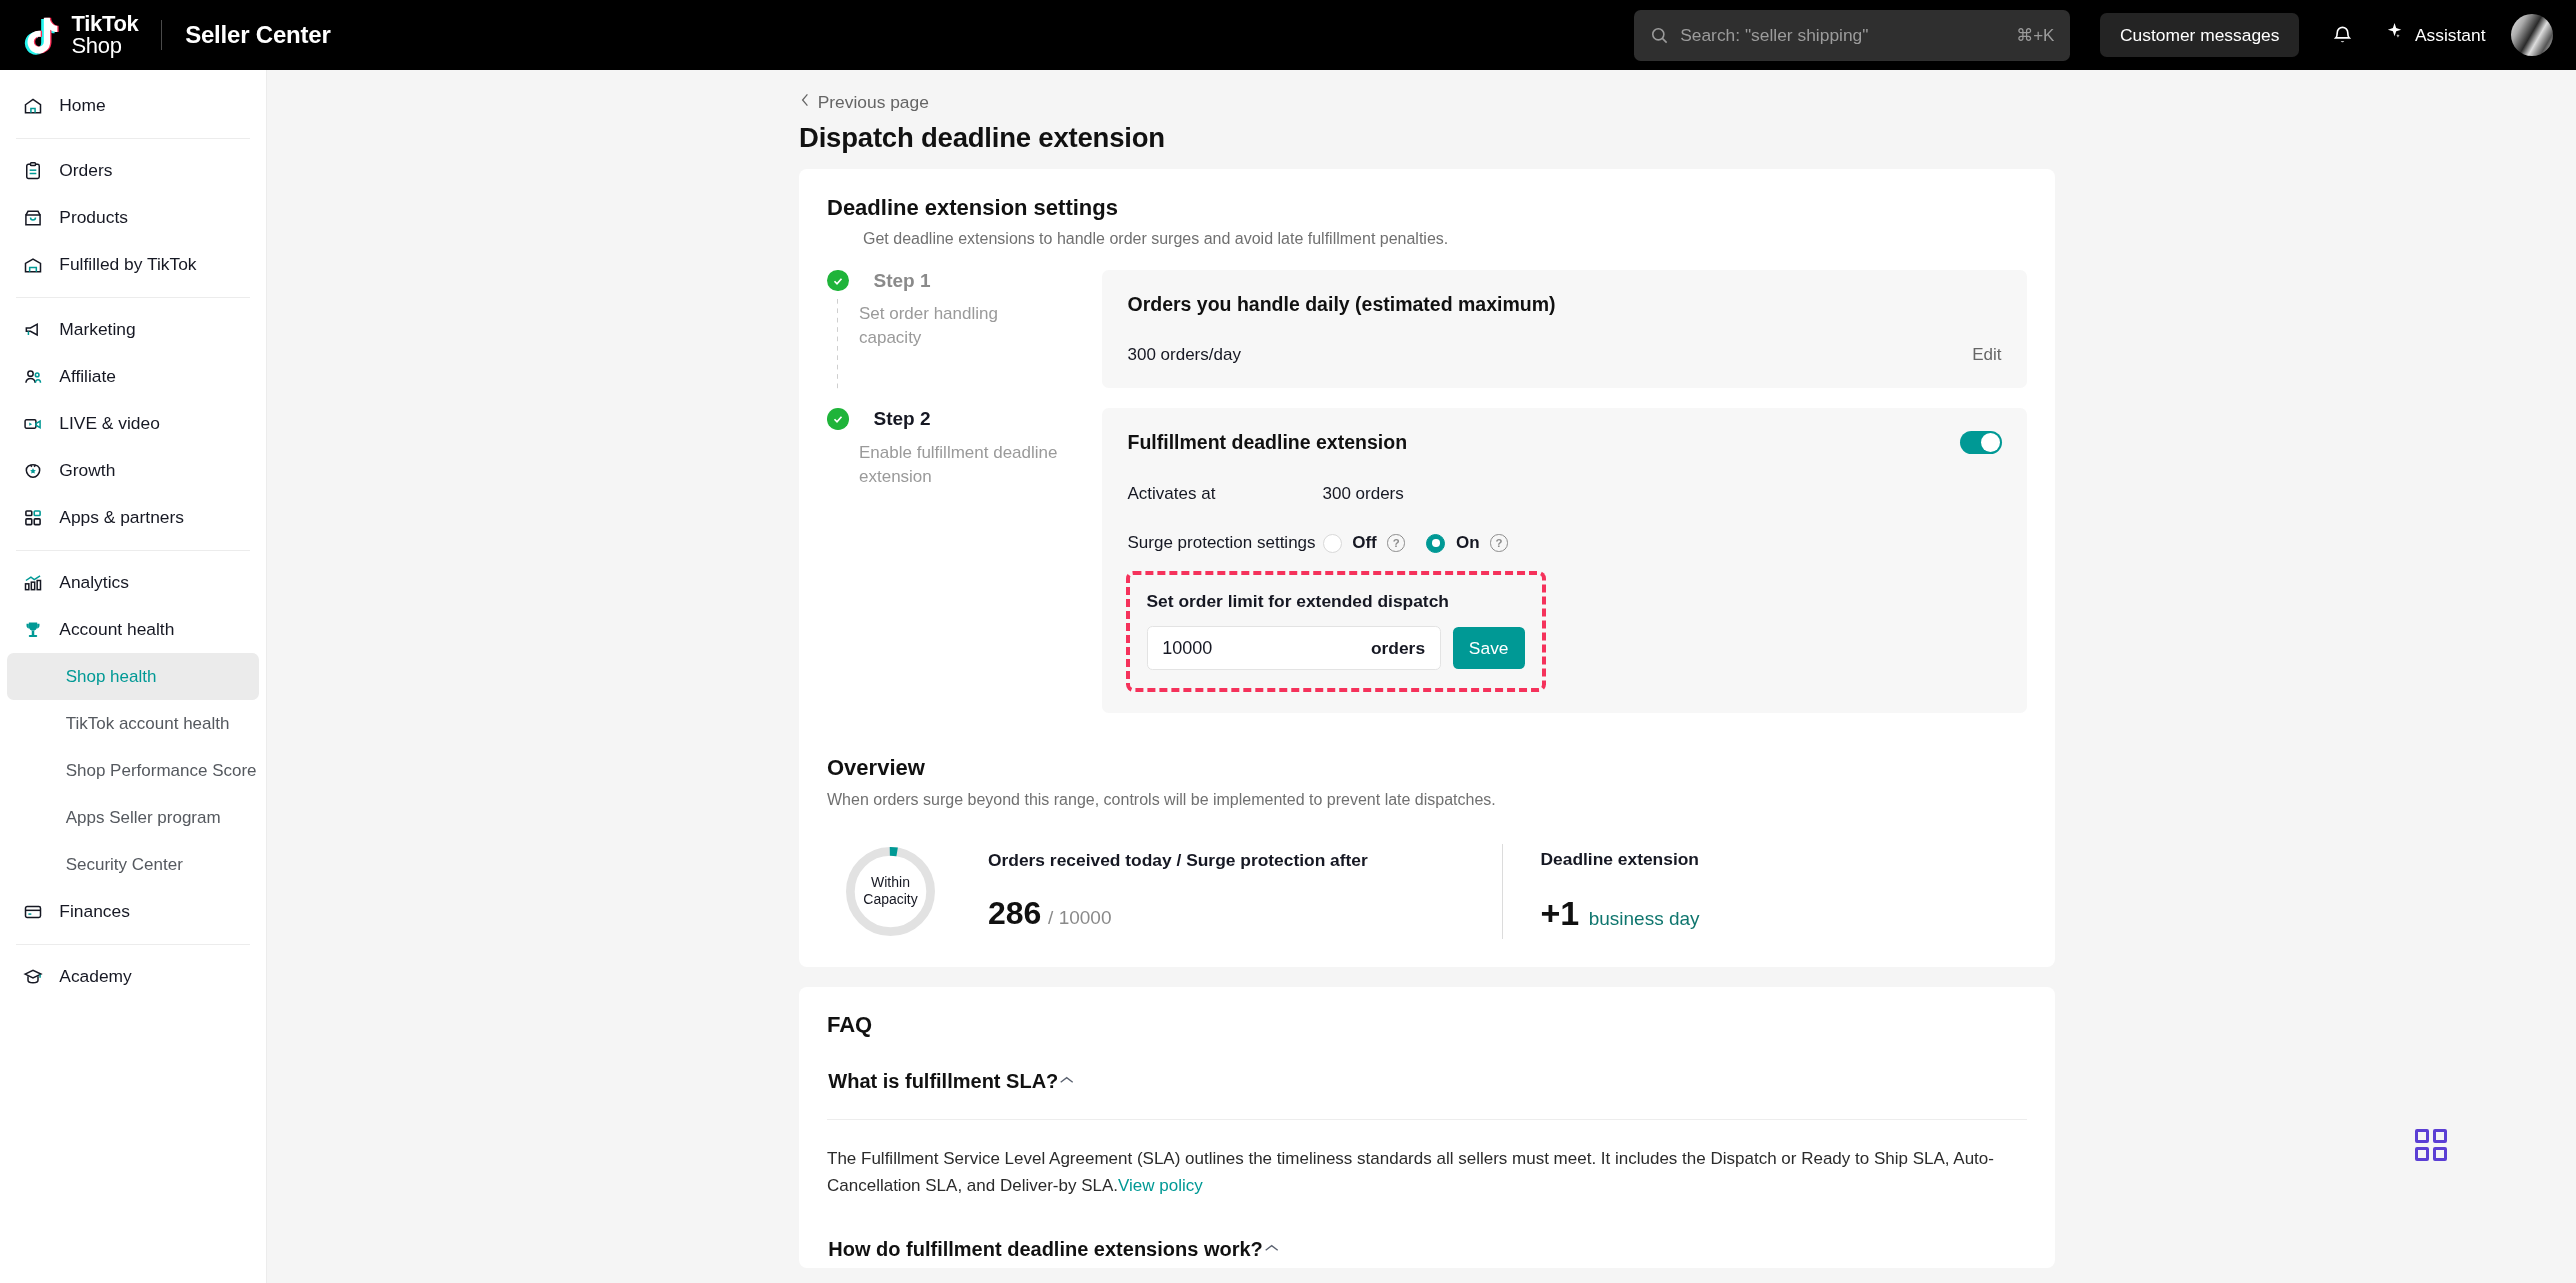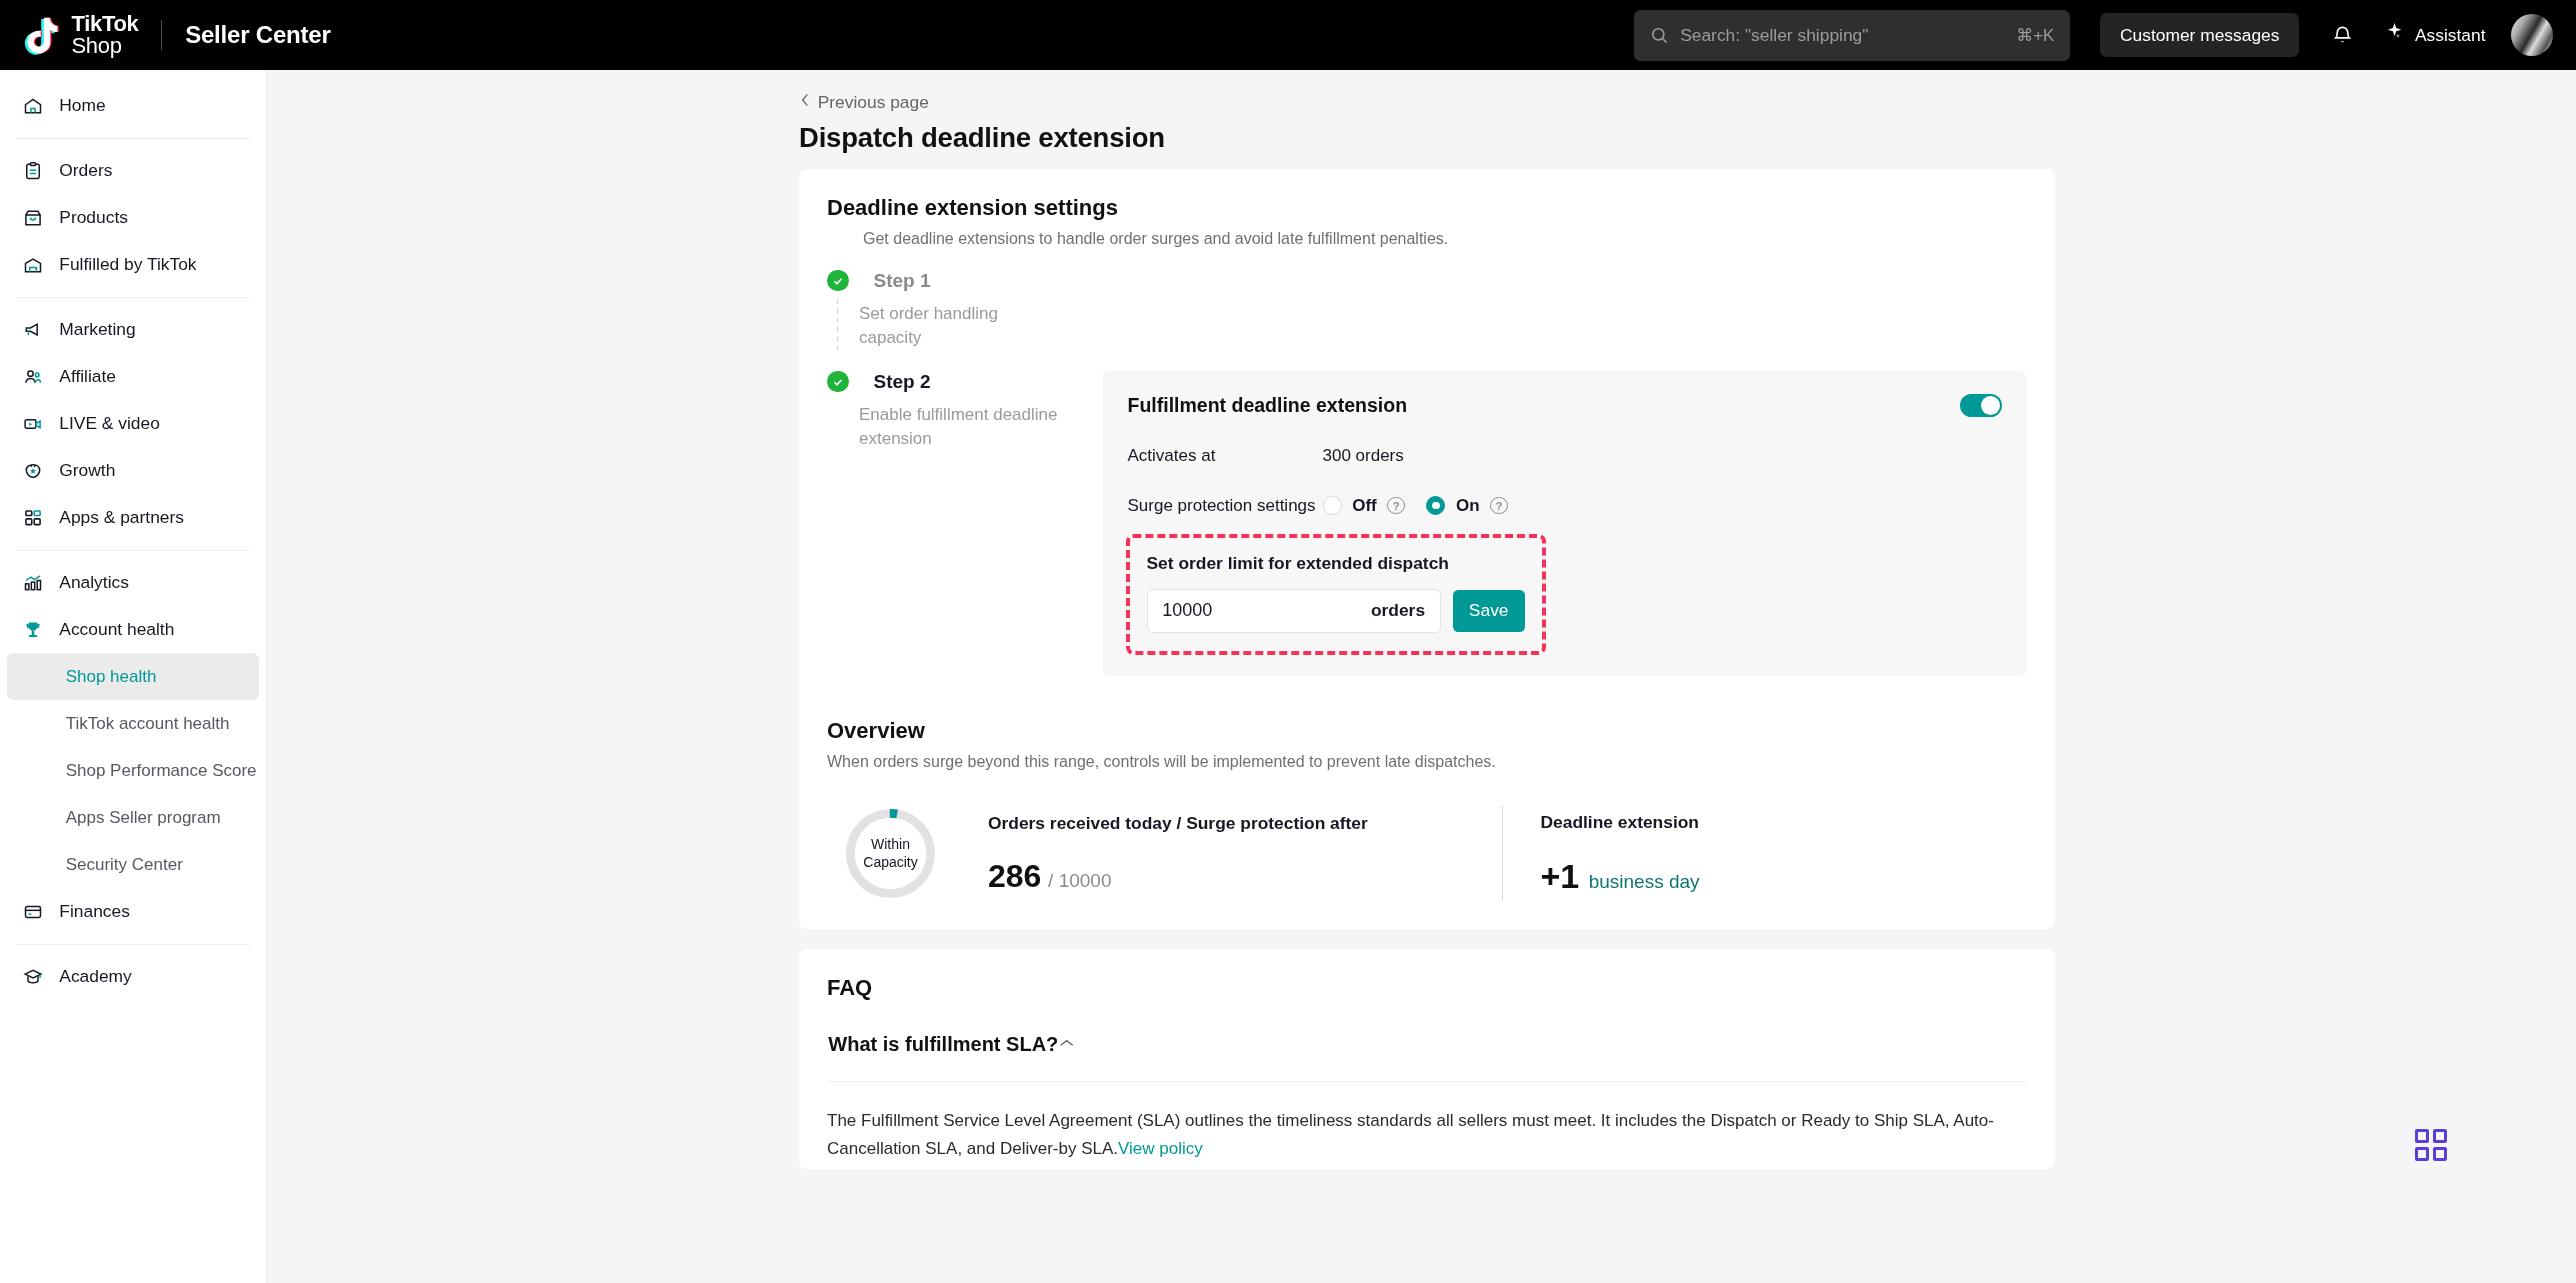--- a/index.html
+++ b/index.html
@@ -442,20 +442,27 @@
           <div class="step-head">
             <span class="check-badge">
               <svg width="12" height="12" viewBox="0 0 24 24" fill="none" stroke="#fff" stroke-width="3.4">
                 <polyline points="5,12.5 10,17.5 19,7.5"></polyline>
               </svg>
             </span>
             <span class="step-name">Step 1</span>
           </div>
           <div class="step-desc">Set order handling capacity</div>
           <div class="dots"></div>
+        </div>
+        <div class="step-panel">
+          <div class="panel-title">Orders you handle daily (estimated maximum)</div>
+          <div class="panel-row" style="justify-content:space-between;">
+            <span class="val">300 orders/day</span>
+            <span class="edit-link">Edit</span>
+          </div>
         </div>
       </div>
 
       <div class="step-row step-2" style="margin-top:20px;">
         <div class="step-left">
           <div class="step-head">
             <span class="check-badge">
               <svg width="12" height="12" viewBox="0 0 24 24" fill="none" stroke="#fff" stroke-width="3.4">
                 <polyline points="5,12.5 10,17.5 19,7.5"></polyline>
               </svg>
@@ -554,20 +561,28 @@
         <svg width="17.4" height="10.7" viewBox="0 0 26 16" fill="none" stroke="#5b6270" stroke-width="2">
           <polyline points="4,11 13,4 22,11"></polyline>
         </svg>
       </span>
     </div>
     <div class="faq-hr"></div>
     <div class="faq-a">
       <span>The Fulfillment Service Level Agreement (SLA) outlines the timeliness standards all sellers must meet. It includes the Dispatch or Ready to Ship SLA, Auto-Cancellation SLA, and Deliver-by SLA.</span><a href="#">View policy</a>
     </div>
 
+    <div class="faq-q" style="padding-top:38px;">
+      <span class="qt">How do fulfillment deadline extensions work?</span>
+      <span>
+        <svg width="17.4" height="10.7" viewBox="0 0 26 16" fill="none" stroke="#5b6270" stroke-width="2">
+          <polyline points="4,11 13,4 22,11"></polyline>
+        </svg>
+      </span>
+    </div>
   </div>
 </div>
 
 <div class="fab">
   <i></i>
   <i></i>
   <i></i>
   <i></i>
 </div>
 

